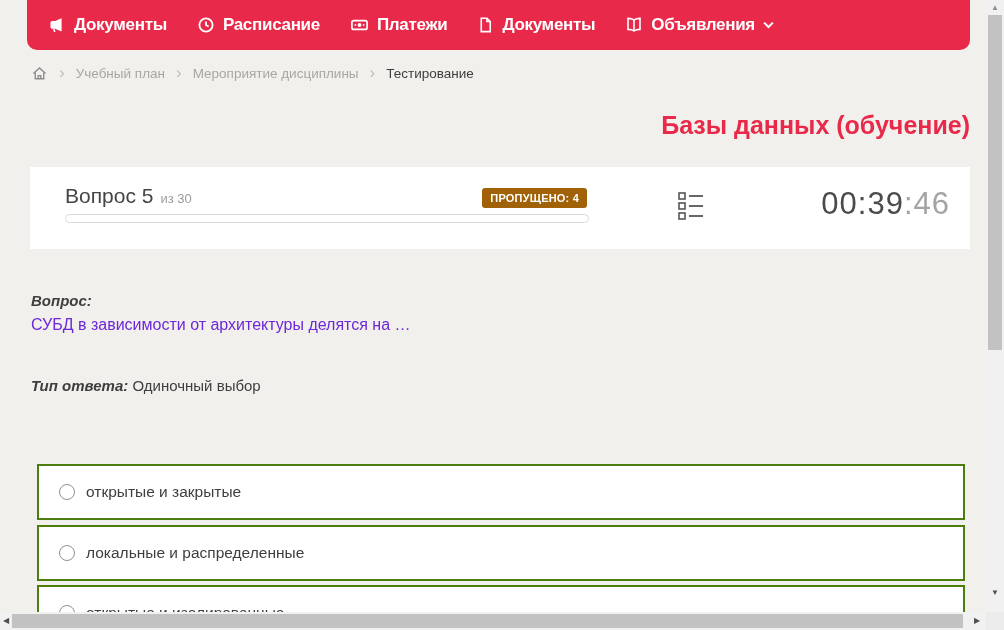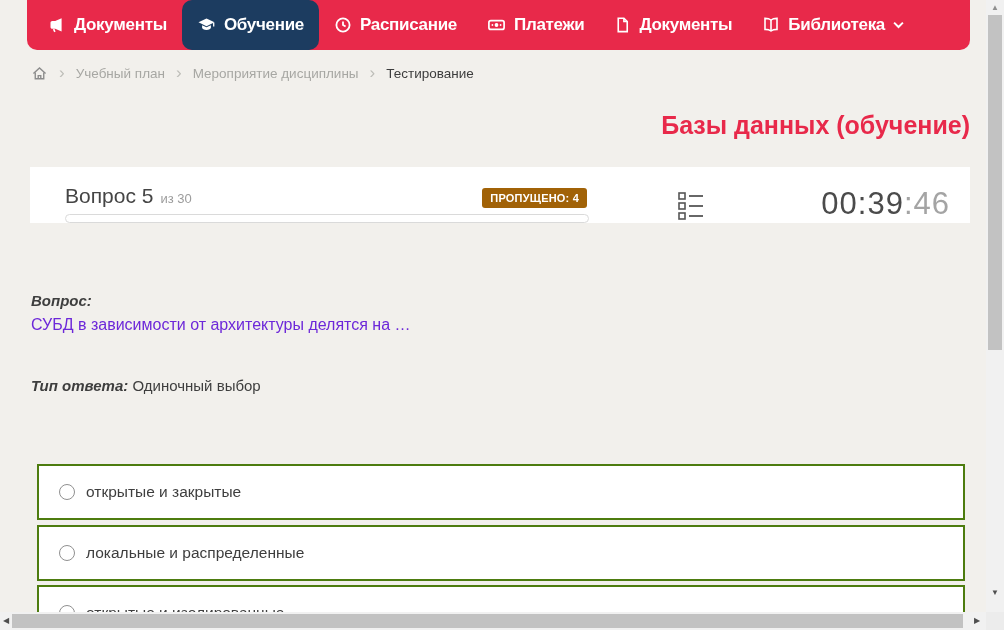--- a/index.html
+++ b/index.html
@@ -31,21 +31,21 @@
   .bc-sep{color:#bdbdb8;font-size:17px;line-height:1;transform:translateY(-1px);}
   .bc-link{color:#a7a7a3;cursor:pointer;text-decoration:none;}
   .bc-current{color:#3d3d3d;}
   
   .page-title{
     position:absolute;left:27px;top:111px;width:943px;margin:0;
     text-align:right;color:#e8294a;font-size:25px;font-weight:bold;
   }
   
   .qcard{
-    position:absolute;left:30px;top:167px;width:940px;height:56px;background:#ffffff;
+    position:absolute;left:30px;top:167px;width:940px;height:82px;background:#ffffff;
   }
   .q-num{position:absolute;left:35px;top:17px;font-size:21px;color:#454545;}
   .q-of{font-size:13px;color:#9c9c9c;margin-left:7px;}
   .badge{
     position:absolute;right:383px;top:21px;background:#a16207;color:#ffffff;
     font-size:11px;font-weight:bold;padding:4px 8px;border-radius:3px;letter-spacing:.2px;
   }
   .progress{
     position:absolute;left:35px;top:47px;width:522px;height:7px;
     background:#ffffff;border:1px solid #dadada;border-radius:5px;
@@ -91,28 +91,20 @@
 <body>
 
 <nav class="navbar">
   <div class="nav-item">
     <svg width="18" height="18" viewBox="0 0 18 18">
       <path d="M13.6 2.3v13.2l-6.4-2.7H4.3c-1 0-1.8-.8-1.8-1.8V6.8c0-1 .8-1.8 1.8-1.8h2.9z" fill="#fff"></path>
       <path d="M5.6 13.2l1.3 2.7" stroke="#fff" stroke-width="1.6" fill="none"></path>
     </svg>
     <span>Документы</span>
   </div>
-  <div class="nav-item active">
-    <svg width="19" height="18" viewBox="0 0 18 18">
-      <path d="M9 2.4 1 6.3l8 3.9 8-3.9z" fill="#fff"></path>
-      <path d="M4.6 9.2v2.6c0 1.2 2 2.2 4.4 2.2s4.4-1 4.4-2.2V9.2L9 11.3z" fill="#fff"></path>
-      <path d="M16.2 6.8v3.6" stroke="#fff" stroke-width="1.3" fill="none"></path>
-    </svg>
-    <span>Обучение</span>
-  </div>
   <div class="nav-item">
     <svg width="18" height="18" viewBox="0 0 18 18">
       <circle cx="9" cy="9" r="6.6" stroke="#fff" stroke-width="1.8" fill="none"></circle>
       <path d="M9 5.4V9l2.6 1.6" stroke="#fff" stroke-width="1.8" fill="none"></path>
     </svg>
     <span>Расписание</span>
   </div>
   <div class="nav-item">
     <svg width="19" height="18" viewBox="0 0 18 18">
       <rect x="1.4" y="4.6" width="15.2" height="8.8" rx="2" stroke="#fff" stroke-width="1.7" fill="none"></rect>
@@ -127,21 +119,21 @@
       <path d="M4.5 1.8h6l3.5 3.5V16h-9.5z" stroke="#fff" stroke-width="1.7" fill="none"></path>
       <path d="M10.5 1.8v3.5H14" stroke="#fff" stroke-width="1.7" fill="none"></path>
     </svg>
     <span>Документы</span>
   </div>
   <div class="nav-item">
     <svg width="18" height="18" viewBox="0 0 18 18">
       <path d="M9 4C7.5 2.8 5.5 2.4 3 2.4v11c2.5 0 4.5.4 6 1.6 1.5-1.2 3.5-1.6 6-1.6v-11C12.5 2.4 10.5 2.8 9 4z" stroke="#fff" stroke-width="1.6" fill="none"></path>
       <path d="M9 4v11" stroke="#fff" stroke-width="1.6" fill="none"></path>
     </svg>
-    <span>Библиотека</span>
+    <span>Объявления</span>
     <svg width="11" height="8" viewBox="0 0 10 7">
       <path d="M1 1.3 5 5.3 9 1.3" stroke="#fff" stroke-width="1.8" fill="none"></path>
     </svg>
   </div>
 </nav>
 
 <div class="breadcrumb">
   <span class="bc-home">
     <svg width="17" height="17" viewBox="0 0 16 16">
       <path d="M2.3 8 8 2.8 13.7 8" stroke="#8c8c8c" stroke-width="1.3" fill="none"></path>

